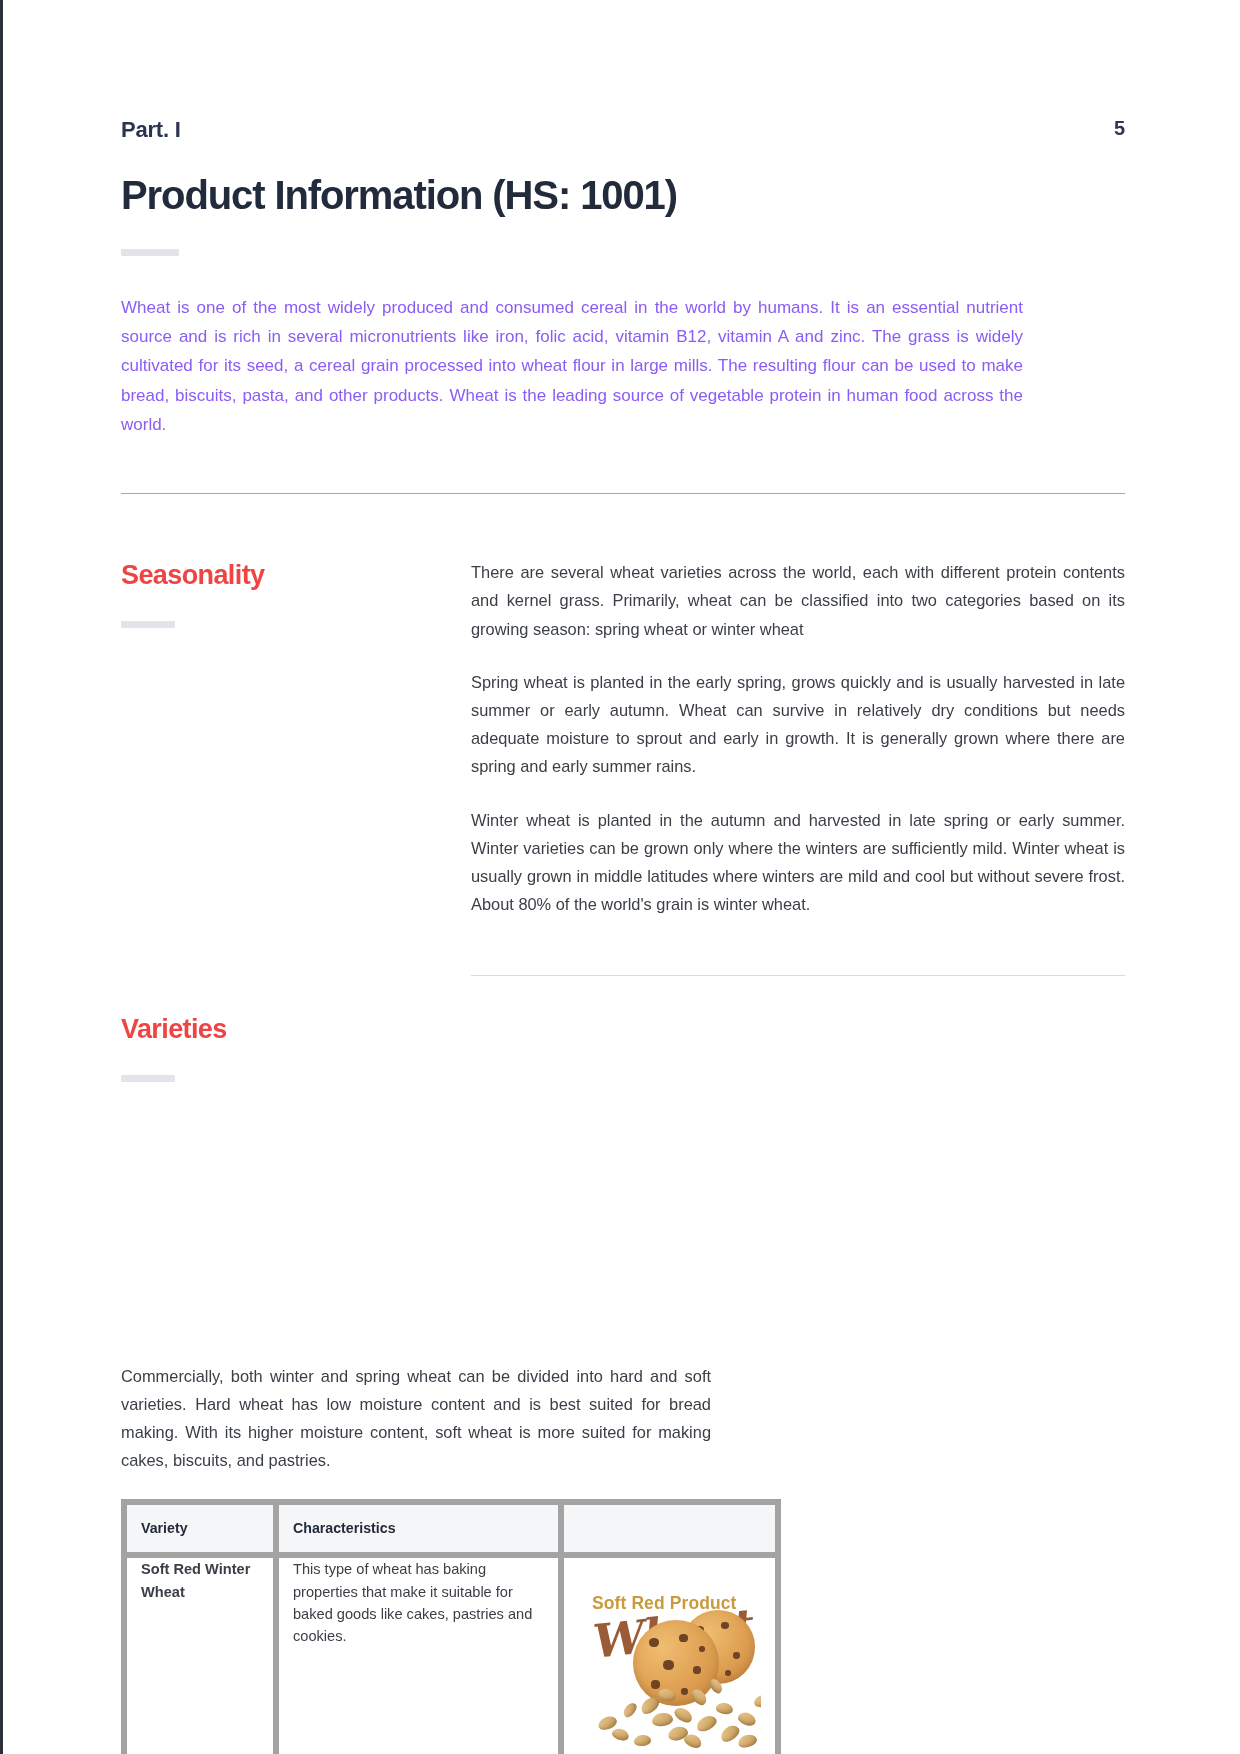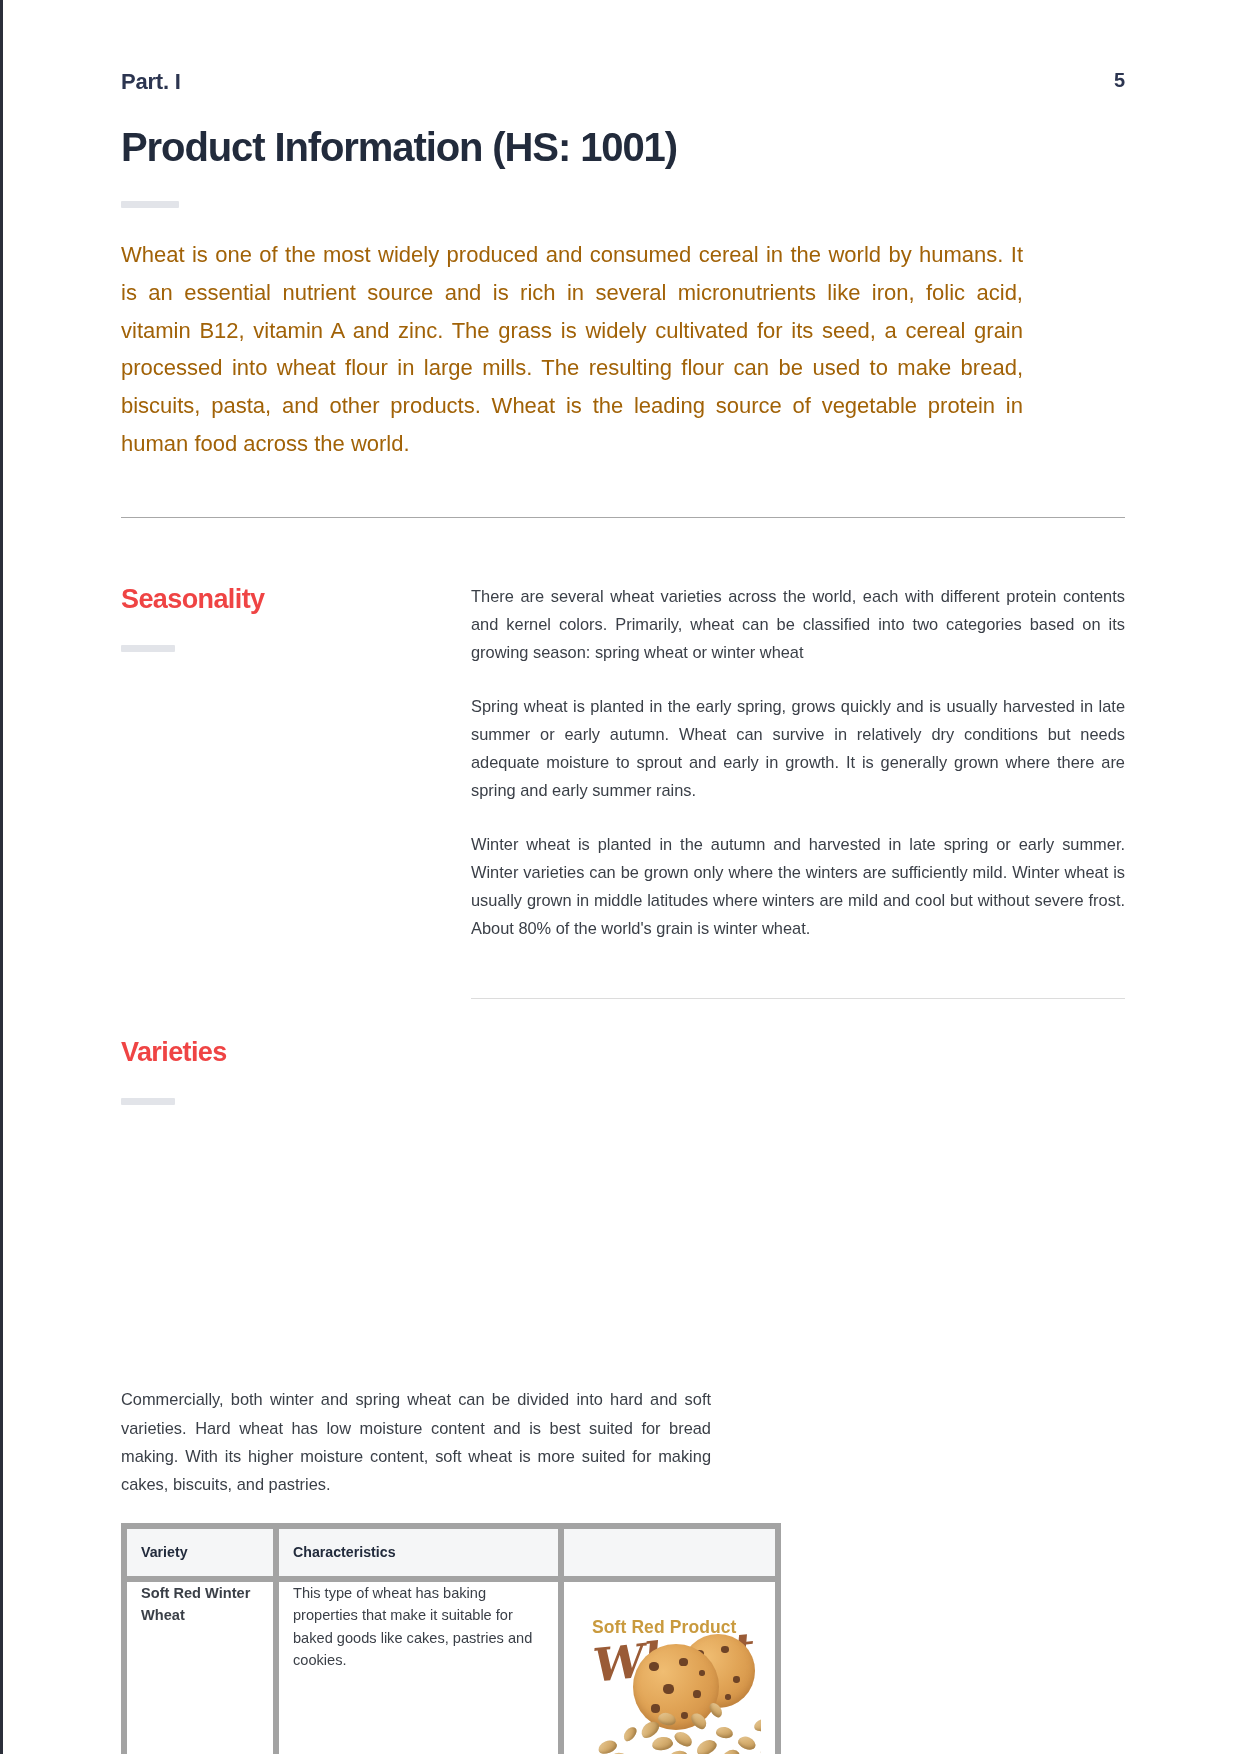--- a/index.html
+++ b/index.html
@@ -23,21 +23,21 @@
   .content {
     position: absolute;
     left: 118px;
     top: 0;
     width: 1004px;
   }
 
   
   .header-row {
     position: relative;
-    padding-top: 69px;
+    padding-top: 117px;
     display: flex;
     align-items: flex-start;
     justify-content: space-between;
   }
   .part-label {
     font-size: 22px;
     font-weight: bold;
     color: #2c3550;
     letter-spacing: -0.2px;
   }
@@ -58,24 +58,24 @@
 
   .accent-dash {
     margin-top: 32px;
     width: 58px;
     height: 7px;
     background: #e2e4e9;
     border-radius: 1px;
   }
 
   .intro {
-    margin-top: 28px;
-    font-size: 22px;
+    margin-top: 37px;
+    font-size: 17px;
     line-height: 1.72;
-    color: #a16207;
+    color: #8b5cf6;
     text-align: justify;
     width: 902px;
   }
 
   .rule-strong {
     margin-top: 54px;
     width: 1004px;
     height: 1px;
     background: #a8a8a8;
   }
@@ -262,21 +262,21 @@
     <p class="intro">Wheat is one of the most widely produced and consumed cereal in the world by humans. It is an essential nutrient source and is rich in several micronutrients like iron, folic acid, vitamin B12, vitamin A and zinc. The grass is widely cultivated for its seed, a cereal grain processed into wheat flour in large mills. The resulting flour can be used to make bread, biscuits, pasta, and other products. Wheat is the leading source of vegetable protein in human food across the world.</p>
 
     <div class="rule-strong"></div>
 
     <div class="section seasonality">
       <div class="col-left">
         <div class="section-heading">Seasonality</div>
         <div class="section-dash"></div>
       </div>
       <div class="col-right">
-        <p class="body">There are several wheat varieties across the world, each with different protein contents and kernel colors. Primarily, wheat can be classified into two categories based on its growing season: spring wheat or winter wheat</p>
+        <p class="body">There are several wheat varieties across the world, each with different protein contents and kernel grass. Primarily, wheat can be classified into two categories based on its growing season: spring wheat or winter wheat</p>
         <p class="body">Spring wheat is planted in the early spring, grows quickly and is usually harvested in late summer or early autumn. Wheat can survive in relatively dry conditions but needs adequate moisture to sprout and early in growth. It is generally grown where there are spring and early summer rains.</p>
         <p class="body">Winter wheat is planted in the autumn and harvested in late spring or early summer. Winter varieties can be grown only where the winters are sufficiently mild. Winter wheat is usually grown in middle latitudes where winters are mild and cool but without severe frost. About 80% of the world's grain is winter wheat.</p>
       </div>
     </div>
 
     <div class="rule-light"></div>
 
     <div class="section varieties">
       <div class="col-left">
         <div class="section-heading">Varieties</div>

